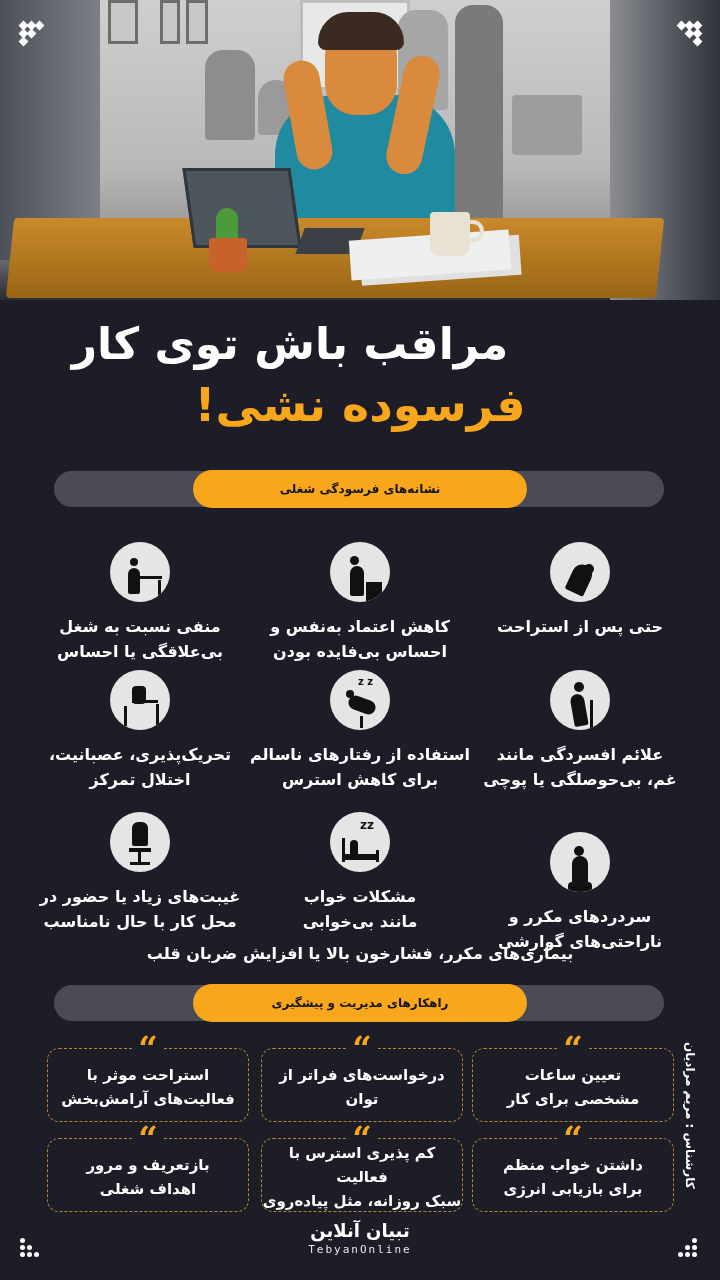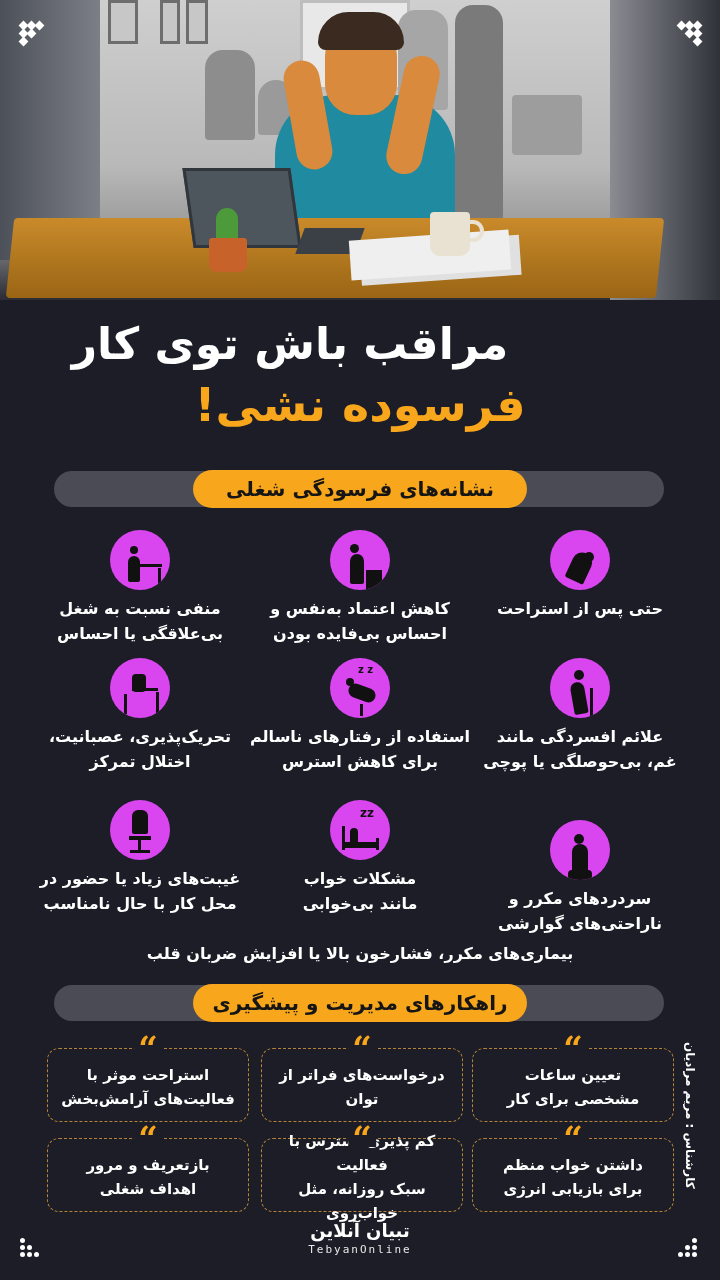--- a/index.html
+++ b/index.html
@@ -49,31 +49,31 @@
     font-family: "DejaVu Sans", sans-serif; font-weight: bold; font-size: 46px; color:#f8a61c;
     direction: rtl;
   }
 
   .section-bar {
     position:absolute; left:54px; width:610px; height:36px;
     background:#4a4b55; border-radius: 18px;
   }
   .section-pill {
     position:absolute; left:193px; width:334px; height:38px; border-radius: 19px;
-    background:#f8a61c; color:#151515; font-weight:bold; font-size:20px;
+    background:#f8a61c; color:#151515; font-weight:bold; font-size:12px;
     display:flex; align-items:center; justify-content:center; direction: rtl;
   }
 
   
   .symptom {
     position:absolute; width:220px; text-align:center; direction: rtl;
   }
   .symptom .icon {
-    width:60px; height:60px; margin: 0 auto; border-radius:50%;
-    background:#d946ef; display:flex; align-items:flex-end; justify-content:center; overflow:hidden;
+    width:60px; height:60px; margin: 12px auto; border-radius:50%;
+    background:#e5e5e5; display:flex; align-items:flex-end; justify-content:center; overflow:hidden;
     position: relative;
   }
   .symptom .label {
     margin-top: 6px; font-size: 16px; font-weight: bold; line-height: 25px; color:#ffffff;
   }
   .figure { position:absolute; background:#111; }
 
   .extra-line {
     position:absolute; left:0; top:944px; width:720px; text-align:center;
     font-size: 16px; font-weight: bold; color:#fff; direction: rtl;
@@ -294,21 +294,21 @@
   <span class="quote">“</span>
   <div>
       <div>داشتن خواب منظم</div>
       <div>برای بازیابی انرژی</div>
     </div>
 </div>
 <div class="tip" style="left:261px;top:1138px;">
   <span class="quote">“</span>
   <div>
       <div>کم پذیری استرس با فعالیت</div>
-      <div>سبک روزانه، مثل خواب‌روی</div>
+      <div>سبک روزانه، مثل پیاده‌روی</div>
     </div>
 </div>
 <div class="tip" style="left:47px;top:1138px;">
   <span class="quote">“</span>
   <div>
       <div>بازتعریف و مرور</div>
       <div>اهداف شغلی</div>
     </div>
 </div>
 

